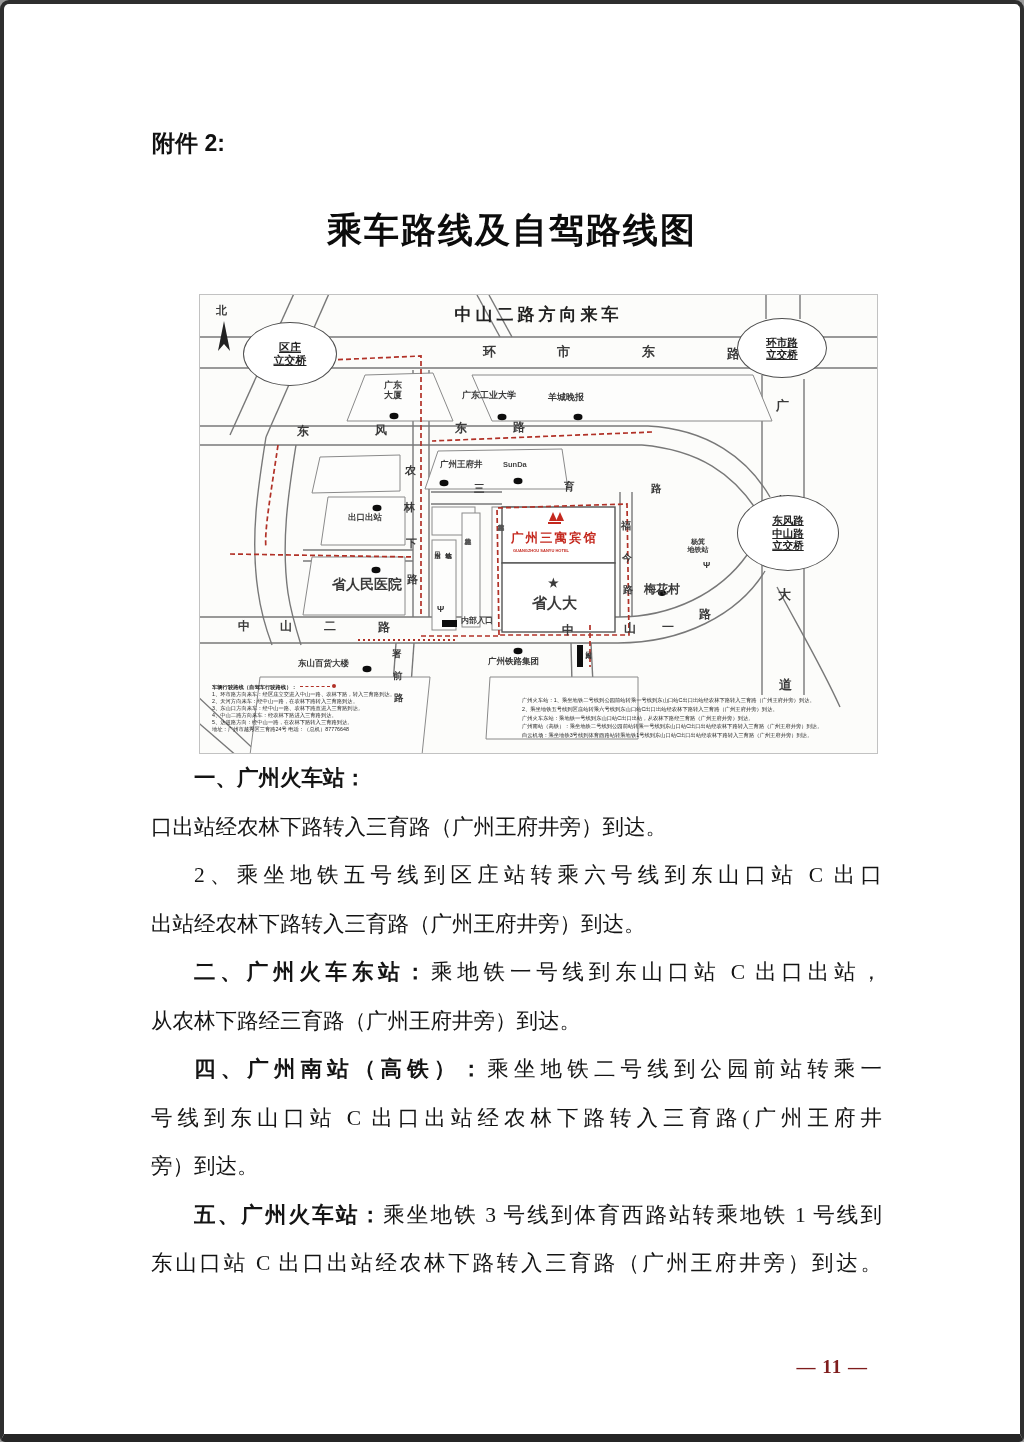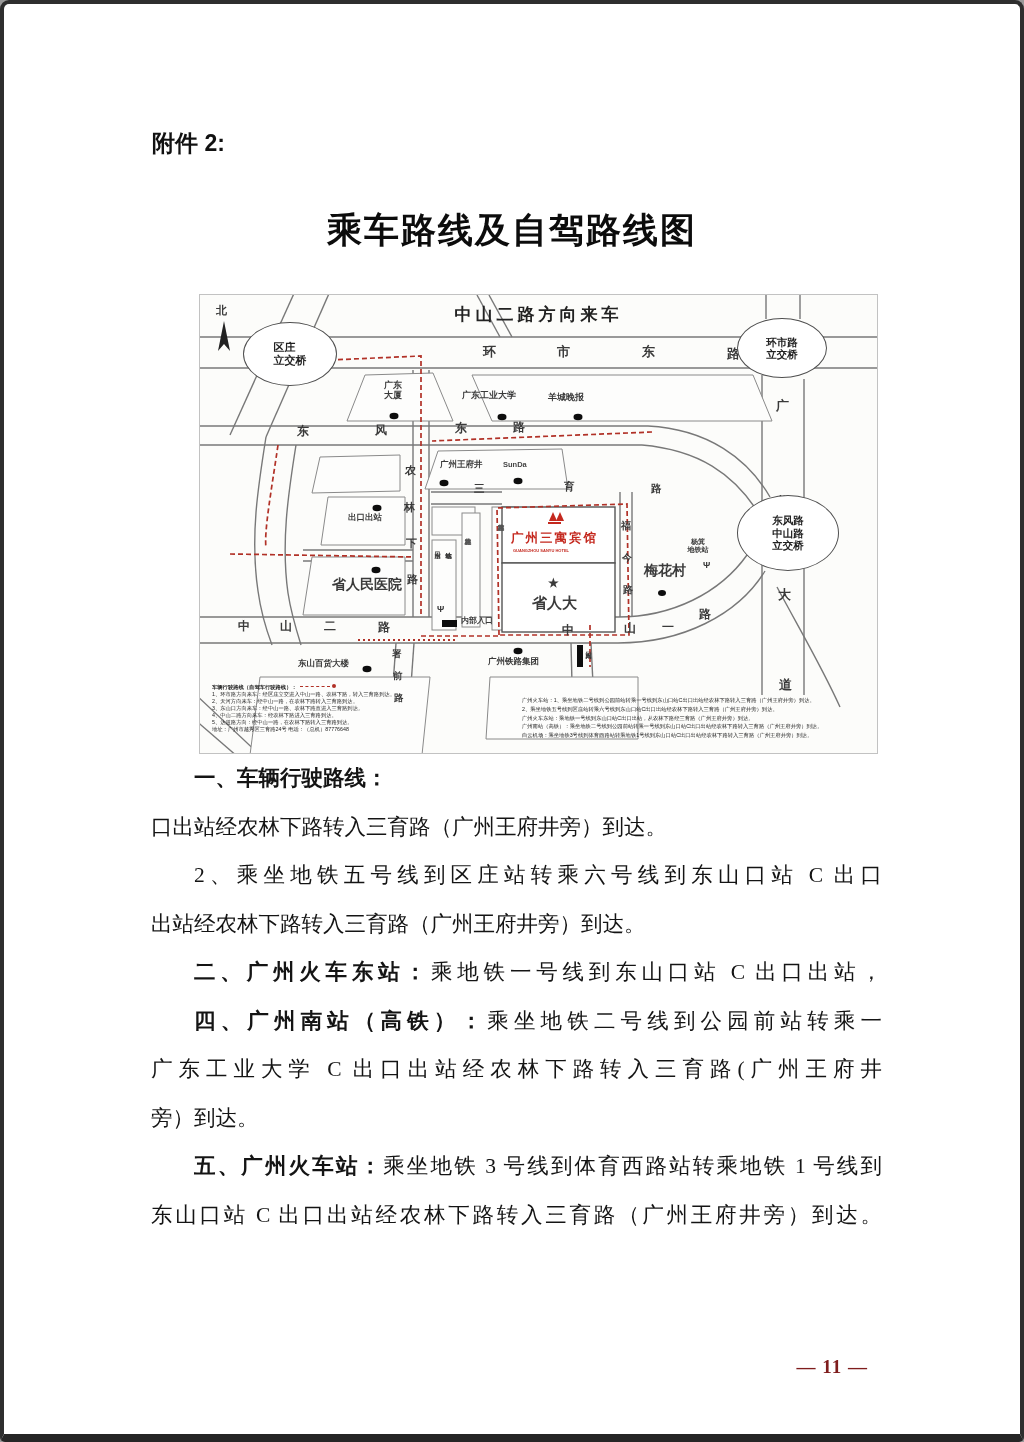--- a/index.html
+++ b/index.html
@@ -12,22 +12,22 @@
              letter-spacing:2px;color:#0c0c0c;font-family:"Liberation Serif",serif;}
   
   .map{position:absolute;left:195px;top:290px;width:677px;height:458px;background:#fcfcfa;
        border:1px solid #c2c2c2;overflow:hidden;font-family:"Liberation Sans",sans-serif;}
   .map svg{position:absolute;left:0;top:0;z-index:1;}
   .map-title{position:absolute;left:0;right:0;top:8px;text-align:center;font-size:17px;font-weight:700;
              letter-spacing:4px;color:#222;z-index:2;}
   .ml{position:absolute;z-index:2;color:#3a3a3a;font-weight:600;line-height:1.08;white-space:pre-line;}
   .ml.vert{writing-mode:vertical-rl;}
   .ellipse{position:absolute;z-index:3;background:#fff;border:1.5px solid #4f4f4f;border-radius:50%;
-           display:flex;align-items:center;justify-content:center;font-weight:700;
-           color:#222;white-space:pre-line;line-height:1.18;}
+           display:flex;align-items:center;justify-content:center;text-align:center;font-weight:700;
+           color:#222;white-space:pre-line;line-height:1.18;text-decoration:underline;}
   .legend{position:absolute;z-index:4;color:#222;filter:blur(.3px);}
   .lg-left{left:12px;top:389px;width:292px;font-size:5.3px;line-height:7px;}
   .lg-right{left:322px;top:401px;width:350px;font-size:5.3px;line-height:8.8px;}
   .lg-head{font-weight:700;}
   .red-dashes{display:inline-block;width:30px;height:0;border-top:1.6px dashed #b13127;vertical-align:2px;margin-left:3px;}
   .red-dot{display:inline-block;width:4px;height:4px;border-radius:50%;background:#b13127;vertical-align:1px;margin-left:2px;}
   
   .body-text{position:absolute;left:147px;top:750px;width:731px;}
   .bline{height:48.5px;line-height:48.5px;font-size:21.5px;color:#141414;}
   .bline.full{text-align:justify;text-align-last:justify;}
@@ -191,21 +191,21 @@
         <span class="ml" style="left: 262px; top: 96px; font-size: 9px;">广东工业大学</span>
         <span class="ml" style="left: 348px; top: 98px; font-size: 9px;">羊城晚报</span>
         <span class="ml" style="left: 240px; top: 165px; font-size: 8.5px;">广州王府井</span>
         <span class="ml" style="left: 303px; top: 166px; font-size: 7.5px; color: rgb(68, 68, 68);">SunDa</span>
         <span class="ml" style="left: 148px; top: 218px; font-size: 8.5px;">出口出站</span>
         <span class="ml" style="left: 132px; top: 282px; font-size: 14px;">省人民医院</span>
         <span class="ml" style="left: 98px; top: 364px; font-size: 8.5px;">东山百货大楼</span>
         <span class="ml" style="left: 288px; top: 362px; font-size: 8.5px;">广州铁路集团</span>
         <span class="ml" style="left: 348px; top: 282px; font-size: 12px;">★</span>
         <span class="ml" style="left: 332px; top: 300px; font-size: 15px; font-weight: 700;">省人大</span>
-        <span class="ml" style="left: 444px; top: 268px; font-size: 14px;">梅花村</span>
+        <span class="ml" style="left: 444px; top: 288px; font-size: 12px;">梅花村</span>
         <span class="ml" style="left: 481px; top: 243px; font-size: 7px; width: 34px; text-align: center;">杨箕
 地铁站</span>
         <span class="ml" style="left: 503px; top: 266px; font-size: 9px; font-weight: 700;">Ψ</span>
         <span class="ml vert" style="left: 234px; top: 252px; font-size: 6.2px;">东山口</span>
         <span class="ml vert" style="left: 245px; top: 252px; font-size: 6.2px;">地铁站</span>
         <span class="ml" style="left: 237px; top: 310px; font-size: 9px; font-weight: 700;">Ψ</span>
         <span class="ml" style="left: 261px; top: 322px; font-size: 8px;">内部入口</span>
         <span class="ml vert" style="left: 265px; top: 238px; font-size: 6.5px; color: rgb(85, 85, 85);">农林上路</span>
         <span class="ml vert" style="left: 298px; top: 224px; font-size: 6.5px; color: rgb(85, 85, 85);">农林东路</span>
         <span class="ml vert" style="left: 385px; top: 352px; font-size: 6px; color: rgb(51, 51, 51);">内车入口</span>
@@ -231,26 +231,27 @@
     <div class="legend lg-right" id="legend-right">
         <div class="lg-line">广州火车站：1、乘坐地铁二号线到公园前站转乘一号线到东山口站C出口出站经农林下路转入三育路（广州王府井旁）到达。</div>
         <div class="lg-line">2、乘坐地铁五号线到区庄站转乘六号线到东山口站C出口出站经农林下路转入三育路（广州王府井旁）到达。</div>
         <div class="lg-line">广州火车东站：乘地铁一号线到东山口站C出口出站，从农林下路经三育路（广州王府井旁）到达。</div>
         <div class="lg-line">广州南站（高铁）：乘坐地铁二号线到公园前站转乘一号线到东山口站C出口出站经农林下路转入三育路（广州王府井旁）到达。</div>
         <div class="lg-line">白云机场：乘坐地铁3号线到体育西路站转乘地铁1号线到东山口站C出口出站经农林下路转入三育路（广州王府井旁）到达。</div>
       </div>
   </div>
 
   <div class="body-text" id="body-text">
-      <div class="bline ind"><span class="bh">一、车辆行驶路线：</span></div>
+      <div class="bline ind"><span class="bh">一、广州火车站：</span></div>
       <div class="bline"><span class="bn">口出站经农林下路转入三育路（广州王府井旁）到达。</span></div>
       <div class="bline full ind"><span class="bn">2、乘坐地铁五号线到区庄站转乘六号线到东山口站 C 出口</span></div>
       <div class="bline"><span class="bn">出站经农林下路转入三育路（广州王府井旁）到达。</span></div>
       <div class="bline full ind"><span class="bh">二、广州火车东站：</span><span class="bn">乘地铁一号线到东山口站 C 出口出站，</span></div>
+      <div class="bline"><span class="bn">从农林下路经三育路（广州王府井旁）到达。</span></div>
       <div class="bline full ind"><span class="bh">四、广州南站（高铁）：</span><span class="bn">乘坐地铁二号线到公园前站转乘一</span></div>
-      <div class="bline full"><span class="bn">广东工业大学 C 出口出站经农林下路转入三育路(广州王府井</span></div>
+      <div class="bline full"><span class="bn">号线到东山口站 C 出口出站经农林下路转入三育路(广州王府井</span></div>
       <div class="bline"><span class="bn">旁）到达。</span></div>
       <div class="bline full ind"><span class="bh">五、广州火车站：</span><span class="bn">乘坐地铁 3 号线到体育西路站转乘地铁 1 号线到</span></div>
       <div class="bline full"><span class="bn">东山口站 C 出口出站经农林下路转入三育路（广州王府井旁）到达。</span></div>
     </div>
 
   <div class="page-num">— 11 —</div>
 </div>
 
 </body></html>

